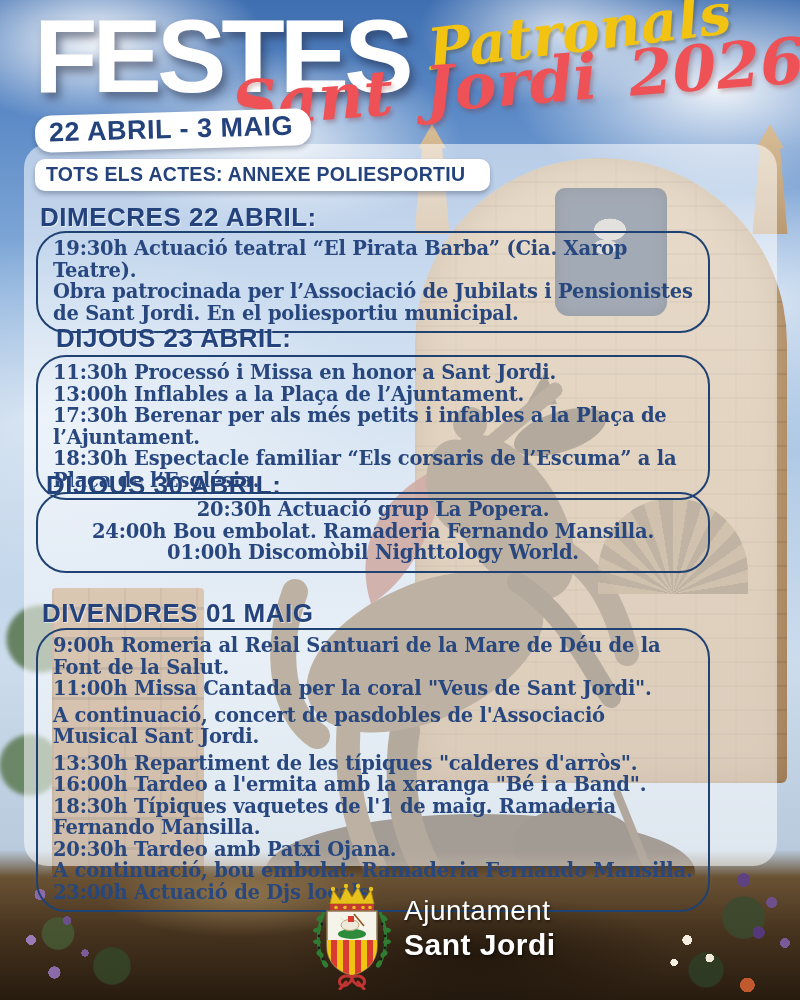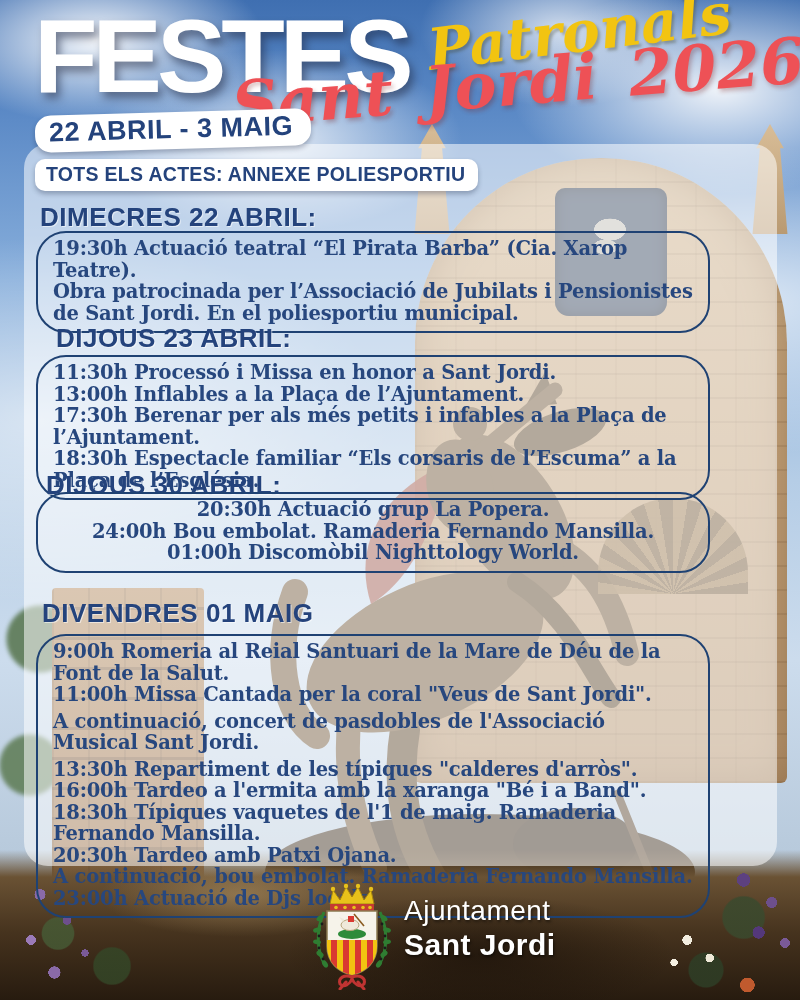--- a/index.html
+++ b/index.html
@@ -94,21 +94,21 @@
   .script-yellow{position:absolute;left:428px;top:16px;font-size:57px;color:#f2c411;
     transform:rotate(-7deg);transform-origin:left center;
     text-shadow:2px 3px 3px rgba(60,60,30,.35);}
   .script-red{position:absolute;left:232px;top:68px;font-size:63px;color:#ee5156;
     transform:rotate(-4.5deg);transform-origin:left center;word-spacing:10px;
     text-shadow:2px 3px 4px rgba(120,30,30,.3);}
   .badge{position:absolute;background:#ffffff;color:#24437c;font-weight:900;
     box-shadow:0 3px 5px rgba(20,30,60,.3);}
   .badge-date{left:35px;top:112px;font-size:27px;padding:2px 18px 4px 14px;
     border-radius:16px;transform:rotate(-1.6deg);letter-spacing:.5px;}
-  .badge-venue{left:35px;top:159px;font-size:19.5px;padding:4px 13px 5px 11px;
+  .badge-venue{left:35px;top:159px;font-size:19.5px;padding:4px 25px 5px 11px;
     border-radius:10px;letter-spacing:.3px;}
 
   
   .sec-h{position:absolute;color:#24437c;font-size:26px;font-weight:900;
     letter-spacing:.5px;text-shadow:1px 1px 0 rgba(255,255,255,.55);}
   .ebox{position:absolute;left:36px;width:674px;box-sizing:border-box;
     border:2.5px solid #1f4273;border-radius:30px;padding:5px 15px 7px 15px;
     color:#27477e;font-family:"DejaVu Serif",serif;font-weight:bold;
     font-size:19.5px;line-height:21.5px;letter-spacing:-0.2px;}
   .ebox div{data:;}
@@ -187,21 +187,21 @@
   </div>
 
   <div class="sec-h" style="left:46px;top:470px;">DIJOUS 30 ABRIL:</div>
   <div class="ebox" style="top:492px;text-align:center;">
     <div>20:30h Actuació grup La Popera.</div>
     <div>24:00h Bou embolat. Ramaderia Fernando Mansilla.</div>
     <div>01:00h Discomòbil Nighttology World.</div>
   </div>
 
   <div class="sec-h" style="left:42px;top:598px;">DIVENDRES 01 MAIG</div>
-  <div class="ebox" style="top:628px;margin-top:6px;">
+  <div class="ebox" style="top:628px;">
     <div>9:00h Romeria al Reial Santuari de la Mare de Déu de la Font de la Salut.</div>
     <div>11:00h Missa Cantada per la coral "Veus de Sant Jordi".</div>
     <div class="l-gap">A continuació, concert de pasdobles de l'Associació Musical Sant Jordi.</div>
     <div class="l-gap">13:30h Repartiment de les típiques "calderes d'arròs".</div>
     <div>16:00h Tardeo a l'ermita amb la xaranga "Bé i a Band".</div>
     <div>18:30h Típiques vaquetes de l'1 de maig. Ramaderia Fernando Mansilla.</div>
     <div>20:30h Tardeo amb Patxi Ojana.</div>
     <div>A continuació, bou embolat. Ramaderia Fernando Mansilla.</div>
     <div>23:00h Actuació de Djs locals</div>
   </div>

